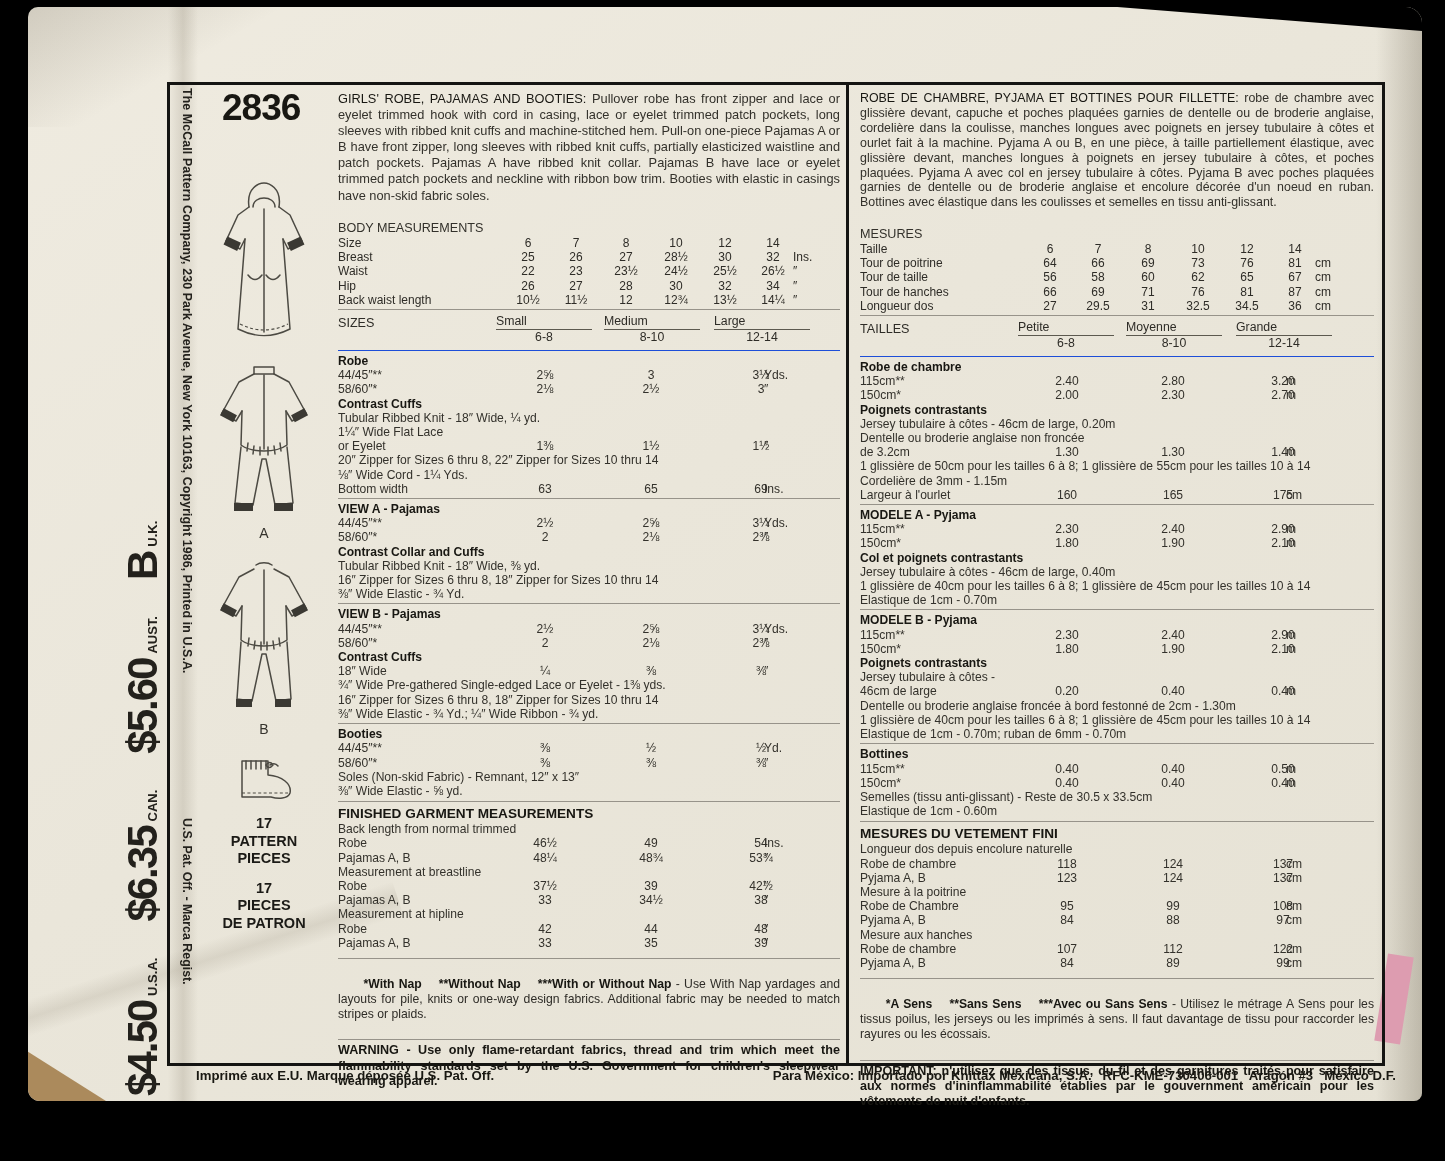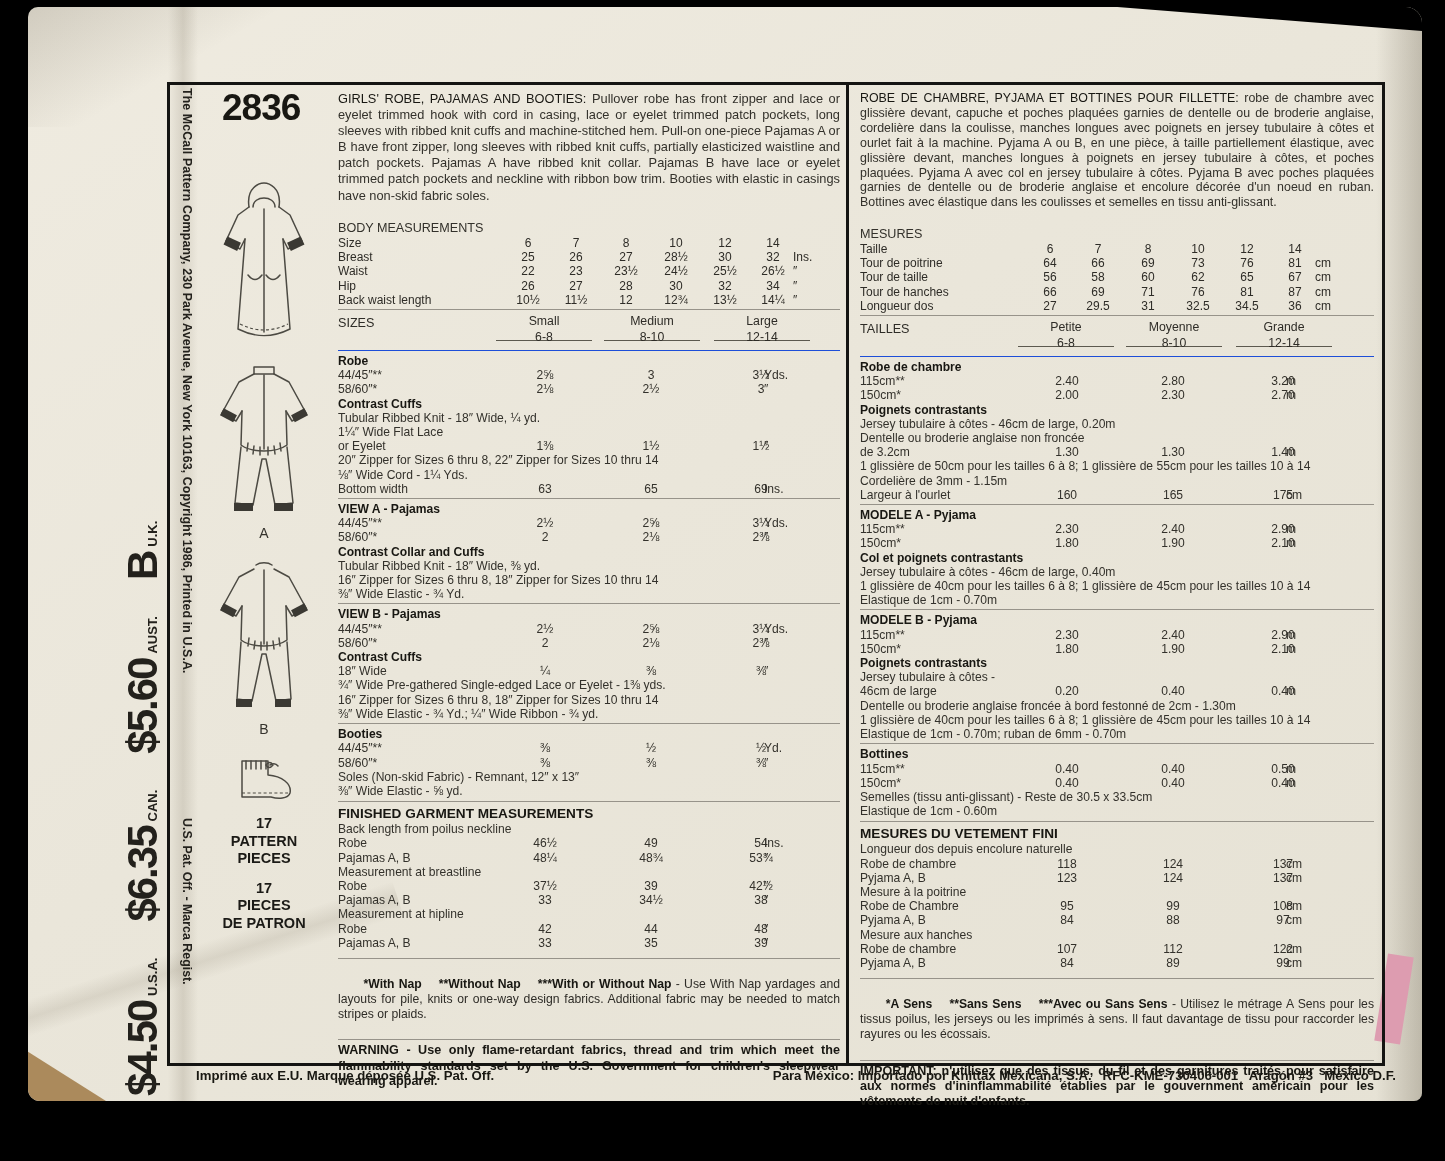--- a/index.html
+++ b/index.html
@@ -87,22 +87,22 @@
   
   .bhead{font-size:12.6px;line-height:15px;color:#33312b;}
   .b-row{position:relative;line-height:14.2px;font-size:12px;}
   .bc{position:absolute;top:0;width:44px;text-align:center;}
   .bc0{left:168px}.bc1{left:216px}.bc2{left:266px}.bc3{left:316px}.bc4{left:365px}.bc5{left:413px}
   .bu{position:absolute;top:0;left:455px;}
 
   .sizes{border-top:1px solid #97938a;border-bottom:1px solid #1d4ed8;
     padding:3px 0 3px;margin:2px 0 3px;}
   .szlabel{font-size:12.6px;}
-  .g{position:absolute;top:1px;width:96px;text-align:center;border-bottom:1px solid #5c594f;
-    padding-bottom:12px;font-size:12.3px;}
+  .g{position:absolute;top:1px;width:96px;text-align:left;border-bottom:1px solid #5c594f;
+    padding-bottom:1px;font-size:12.3px;}
   .g0{left:158px}.g1{left:266px}.g2{left:376px}
   .r{position:absolute;top:0;width:96px;text-align:center;font-size:12.3px;}
   .szrow{position:relative;height:17px;}
 
   .notes{border-top:1px solid #97938a;margin-top:8px;padding-top:3px;
     font-size:12.2px;line-height:14.9px;text-align:justify;white-space:pre-wrap;}
   .notes .b{font-weight:bold;color:#181712;}
   .warning{border-top:1px solid #97938a;margin-top:3px;padding-top:3px;
     font-weight:bold;font-size:12.6px;line-height:15.4px;color:#181712;text-align:justify;}
 
@@ -271,21 +271,21 @@
         <div class="row x">16″ Zipper for Sizes 6 thru 8, 18″ Zipper for Sizes 10 thru 14</div>
         <div class="row x">⅜″ Wide Elastic - ¾ Yd.; ¼″ Wide Ribbon - ¾ yd.</div>
         <div class="rule"></div>
         <div class="row h">Booties</div>
         <div class="row v"><span class="lab">44/45″**</span><span class="c c1">⅜</span><span class="c c2">½</span><span class="c c3">½</span><span class="u">Yd.</span></div>
         <div class="row v"><span class="lab">58/60″*</span><span class="c c1">⅜</span><span class="c c2">⅜</span><span class="c c3">⅜</span><span class="u">″</span></div>
         <div class="row x">Soles (Non-skid Fabric) - Remnant, 12″ x 13″</div>
         <div class="row x">⅜″ Wide Elastic - ⅝ yd.</div>
         <div class="rule2"></div>
         <div class="row H">FINISHED GARMENT MEASUREMENTS</div>
-        <div class="row x">Back length from poilus neckline</div>
+        <div class="row x">Back length from normal trimmed</div>
         <div class="row v"><span class="lab">Robe</span><span class="c c1">46½</span><span class="c c2">49</span><span class="c c3">54</span><span class="u">Ins.</span></div>
         <div class="row v"><span class="lab">Pajamas A, B</span><span class="c c1">48¼</span><span class="c c2">48¾</span><span class="c c3">53¾</span><span class="u">″</span></div>
         <div class="row x">Measurement at breastline</div>
         <div class="row v"><span class="lab">Robe</span><span class="c c1">37½</span><span class="c c2">39</span><span class="c c3">42½</span><span class="u">″</span></div>
         <div class="row v"><span class="lab">Pajamas A, B</span><span class="c c1">33</span><span class="c c2">34½</span><span class="c c3">38</span><span class="u">″</span></div>
         <div class="row x">Measurement at hipline</div>
         <div class="row v"><span class="lab">Robe</span><span class="c c1">42</span><span class="c c2">44</span><span class="c c3">48</span><span class="u">″</span></div>
         <div class="row v"><span class="lab">Pajamas A, B</span><span class="c c1">33</span><span class="c c2">35</span><span class="c c3">39</span><span class="u">″</span></div>
       </div>
     <div class="notes">

